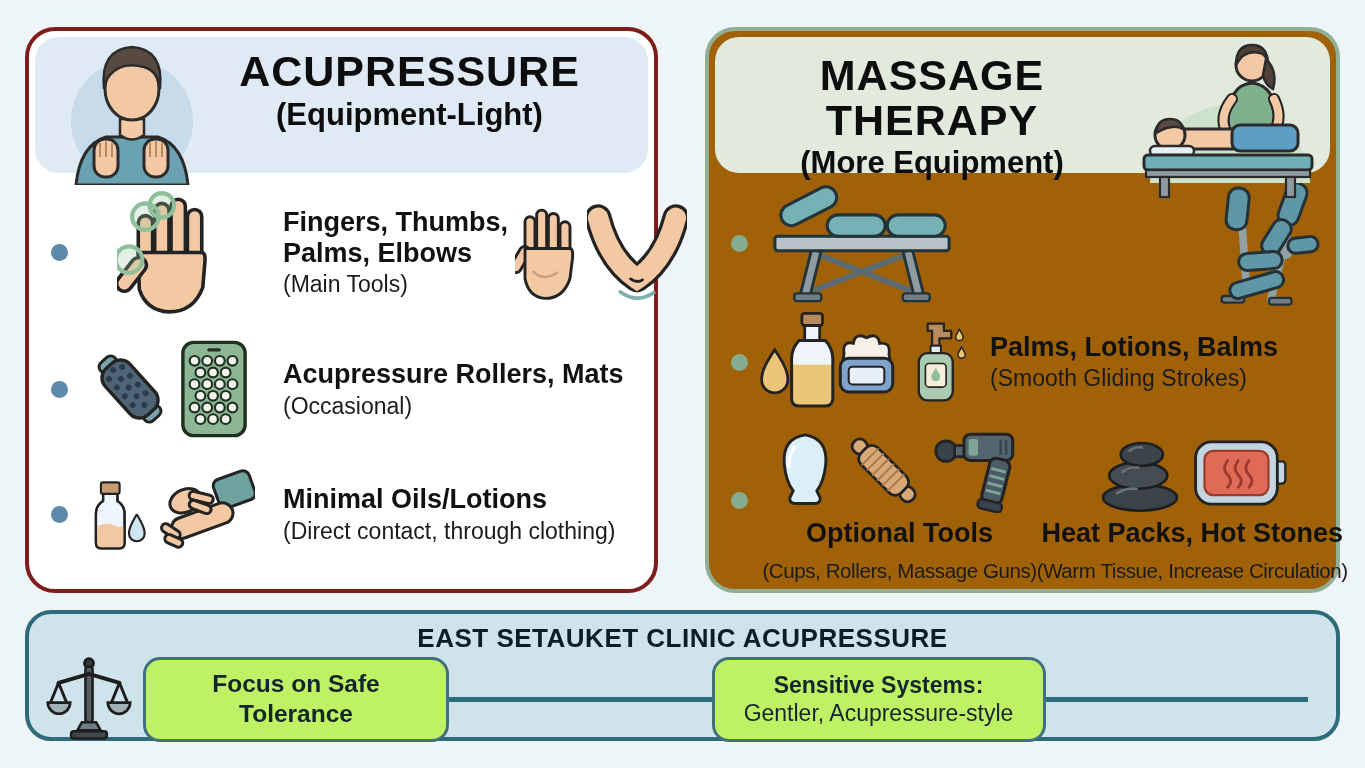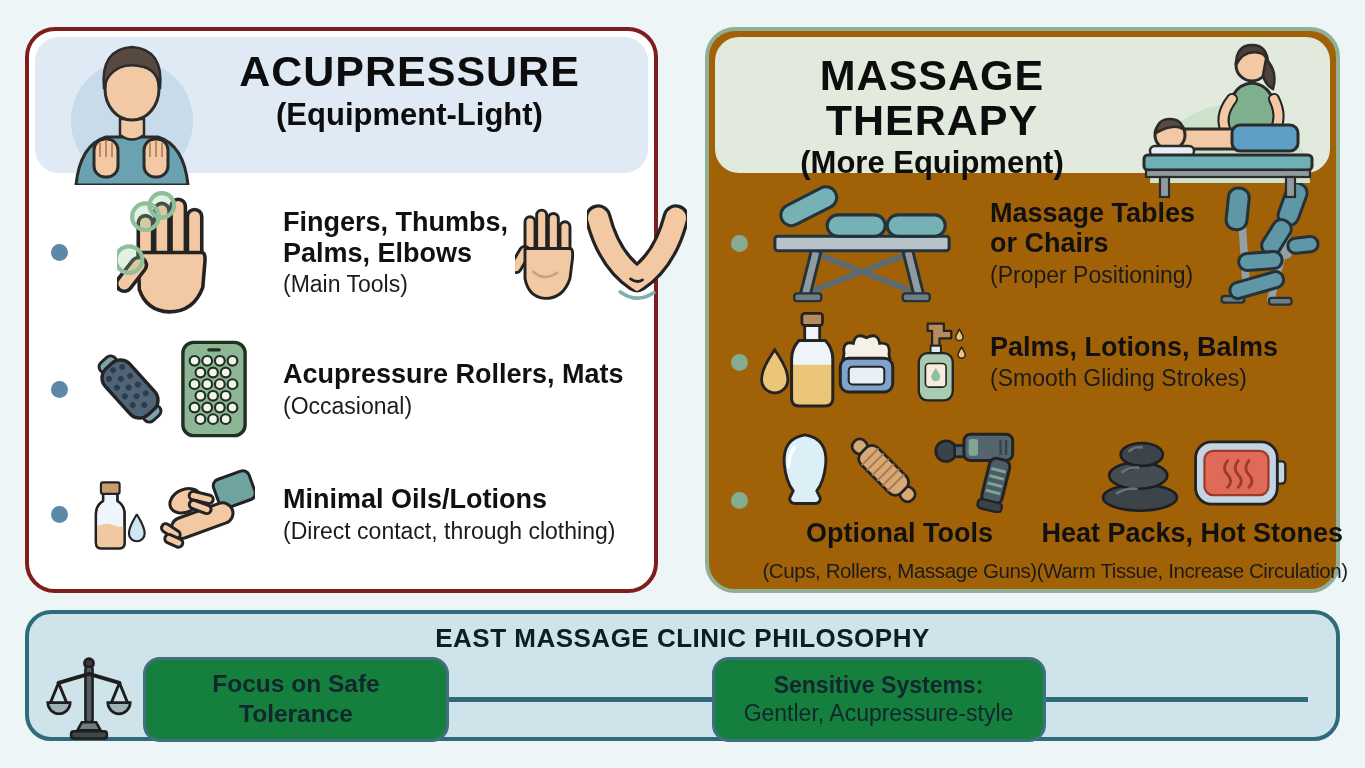--- a/index.html
+++ b/index.html
@@ -50,21 +50,21 @@
   .grp-a { width:47%; }
   .grp-b { width:53%; }
   .grp .icons { display:flex; align-items:flex-end; gap:8px; height:96px; }
   .grp .label { font-size:27px; font-weight:700; color:#111; margin-top:6px; line-height:1.05; }
   .grp .note  { font-size:20.5px; color:#1b1b1b; margin-top:12px; letter-spacing:-0.4px; white-space:nowrap; }
 
   #philosophy { position:absolute; left:25px; top:610px; width:1315px; height:131px; background:#cfe3ea; border:4px solid #2e6b7b; border-radius:26px; }
   .ph-title { text-align:center; font-size:26px; font-weight:800; letter-spacing:0.5px; color:#0c1d24; margin-top:9px; }
   .ph-row { display:flex; align-items:center; margin:9px 28px 0 16px; height:72px; }
   #scales-art { width:88px; height:86px; flex:none; margin-right:10px; }
-  .pbox { background:#15803d; border:3px solid #40707f; border-radius:17px; height:85px; display:flex; flex-direction:column; justify-content:center; text-align:center; padding:2px 12px; color:#13262d; flex:none; }
+  .pbox { background:#bef264; border:3px solid #40707f; border-radius:17px; height:85px; display:flex; flex-direction:column; justify-content:center; text-align:center; padding:2px 12px; color:#13262d; flex:none; }
   .pbox .pline { font-size:23px; line-height:1.22; }
   .pbox .pline b { font-weight:700; }
   #pbox-1 { width:306px; } #pbox-1 .pline { font-size:24.5px; font-weight:700; }
   #pbox-2 { width:334px; }
   #pbox-3 { width:330px; }
   .pconn { flex:1; height:5px; background:#2e6b7b; min-width:40px; }
 
   svg { display:block; }
 </style>
 </head>
@@ -268,24 +268,20 @@
           <path d="M44 74 L142 112 M140 74 L42 112" stroke="#5c6b72" stroke-width="6" fill="none"></path>
           <rect x="34" y="70" width="10" height="48" fill="#8f9ba1" stroke="#22343a" stroke-width="3" transform="rotate(14 39 94)"></rect>
           <rect x="140" y="70" width="10" height="48" fill="#8f9ba1" stroke="#22343a" stroke-width="3" transform="rotate(-14 145 94)"></rect>
           <rect x="22" y="115" width="28" height="8" rx="3" fill="#6f7d84" stroke="#22343a" stroke-width="2.5"></rect>
           <rect x="134" y="115" width="28" height="8" rx="3" fill="#6f7d84" stroke="#22343a" stroke-width="2.5"></rect>
           <rect x="2" y="56" width="180" height="15" rx="3" fill="#b8c3c9" stroke="#22343a" stroke-width="3.2"></rect>
           <rect x="6" y="14" width="62" height="22" rx="11" fill="#76b1b5" stroke="#22343a" stroke-width="3.2" transform="rotate(-27 37 25)"></rect>
           <rect x="56" y="34" width="60" height="22" rx="11" fill="#76b1b5" stroke="#22343a" stroke-width="3.2"></rect>
           <rect x="118" y="34" width="60" height="22" rx="11" fill="#76b1b5" stroke="#22343a" stroke-width="3.2"></rect>
         </svg>
-      </div>
-      <div class="tb w215">
-        <div class="label">Massage Tables or Chairs</div>
-        <div class="note">(Proper Positioning)</div>
       </div>
       <div class="right-icons">
         <svg width="106" height="128" viewBox="0 0 112 132">
           <path d="M30 50 L34 110 M86 22 L60 126 M34 94 L78 78" stroke="#92a0a7" stroke-width="8" fill="none" stroke-linecap="round"></path>
           <rect x="8" y="122" width="24" height="7" rx="3" fill="#6f7d84" stroke="#243238" stroke-width="2.4"></rect>
           <rect x="58" y="124" width="24" height="7" rx="3" fill="#6f7d84" stroke="#243238" stroke-width="2.4"></rect>
           <g fill="#5f97a6" stroke="#243238" stroke-width="3.2">
             <rect x="14" y="8" width="22" height="44" rx="10" transform="rotate(6 25 30)"></rect>
             <rect x="72" y="2" width="22" height="46" rx="10" transform="rotate(20 83 25)"></rect>
             <rect x="56" y="40" width="20" height="40" rx="9" transform="rotate(32 66 60)"></rect>
@@ -379,21 +375,21 @@
           </div>
           <div class="label">Heat Packs, Hot Stones</div>
           <div class="note">(Warm Tissue, Increase Circulation)</div>
         </div>
       </div>
     </div>
   </div>
 </section>
 
 <section id="philosophy">
-  <div class="ph-title">EAST MASSAGE CLINIC PHILOSOPHY</div>
+  <div class="ph-title">EAST SETAUKET CLINIC ACUPRESSURE</div>
   <div class="ph-row">
     <svg id="scales-art" viewBox="0 0 96 96">
       <g stroke="#1e1e1e" stroke-width="3.2" fill="none" stroke-linecap="round">
         <circle cx="48" cy="8" r="5" fill="#3a3a3a"></circle>
         <rect x="44" y="12" width="8" height="62" rx="3" fill="#555e63" stroke-width="2.8"></rect>
         <path d="M48 20 L14 30 M48 20 L82 30" stroke-width="4.5"></path>
         <path d="M14 30 L5 52 M14 30 L23 52 M82 30 L73 52 M82 30 L91 52"></path>
         <path d="M2 52 h25 a12.5 12.5 0 0 1 -25 0 z" fill="#9fb0b7" stroke-width="3"></path>
         <path d="M69 52 h25 a12.5 12.5 0 0 1 -25 0 z" fill="#9fb0b7" stroke-width="3"></path>
         <path d="M40 74 h16 l5 9 h-26 z" fill="#6f7d84" stroke-width="2.8"></path>

